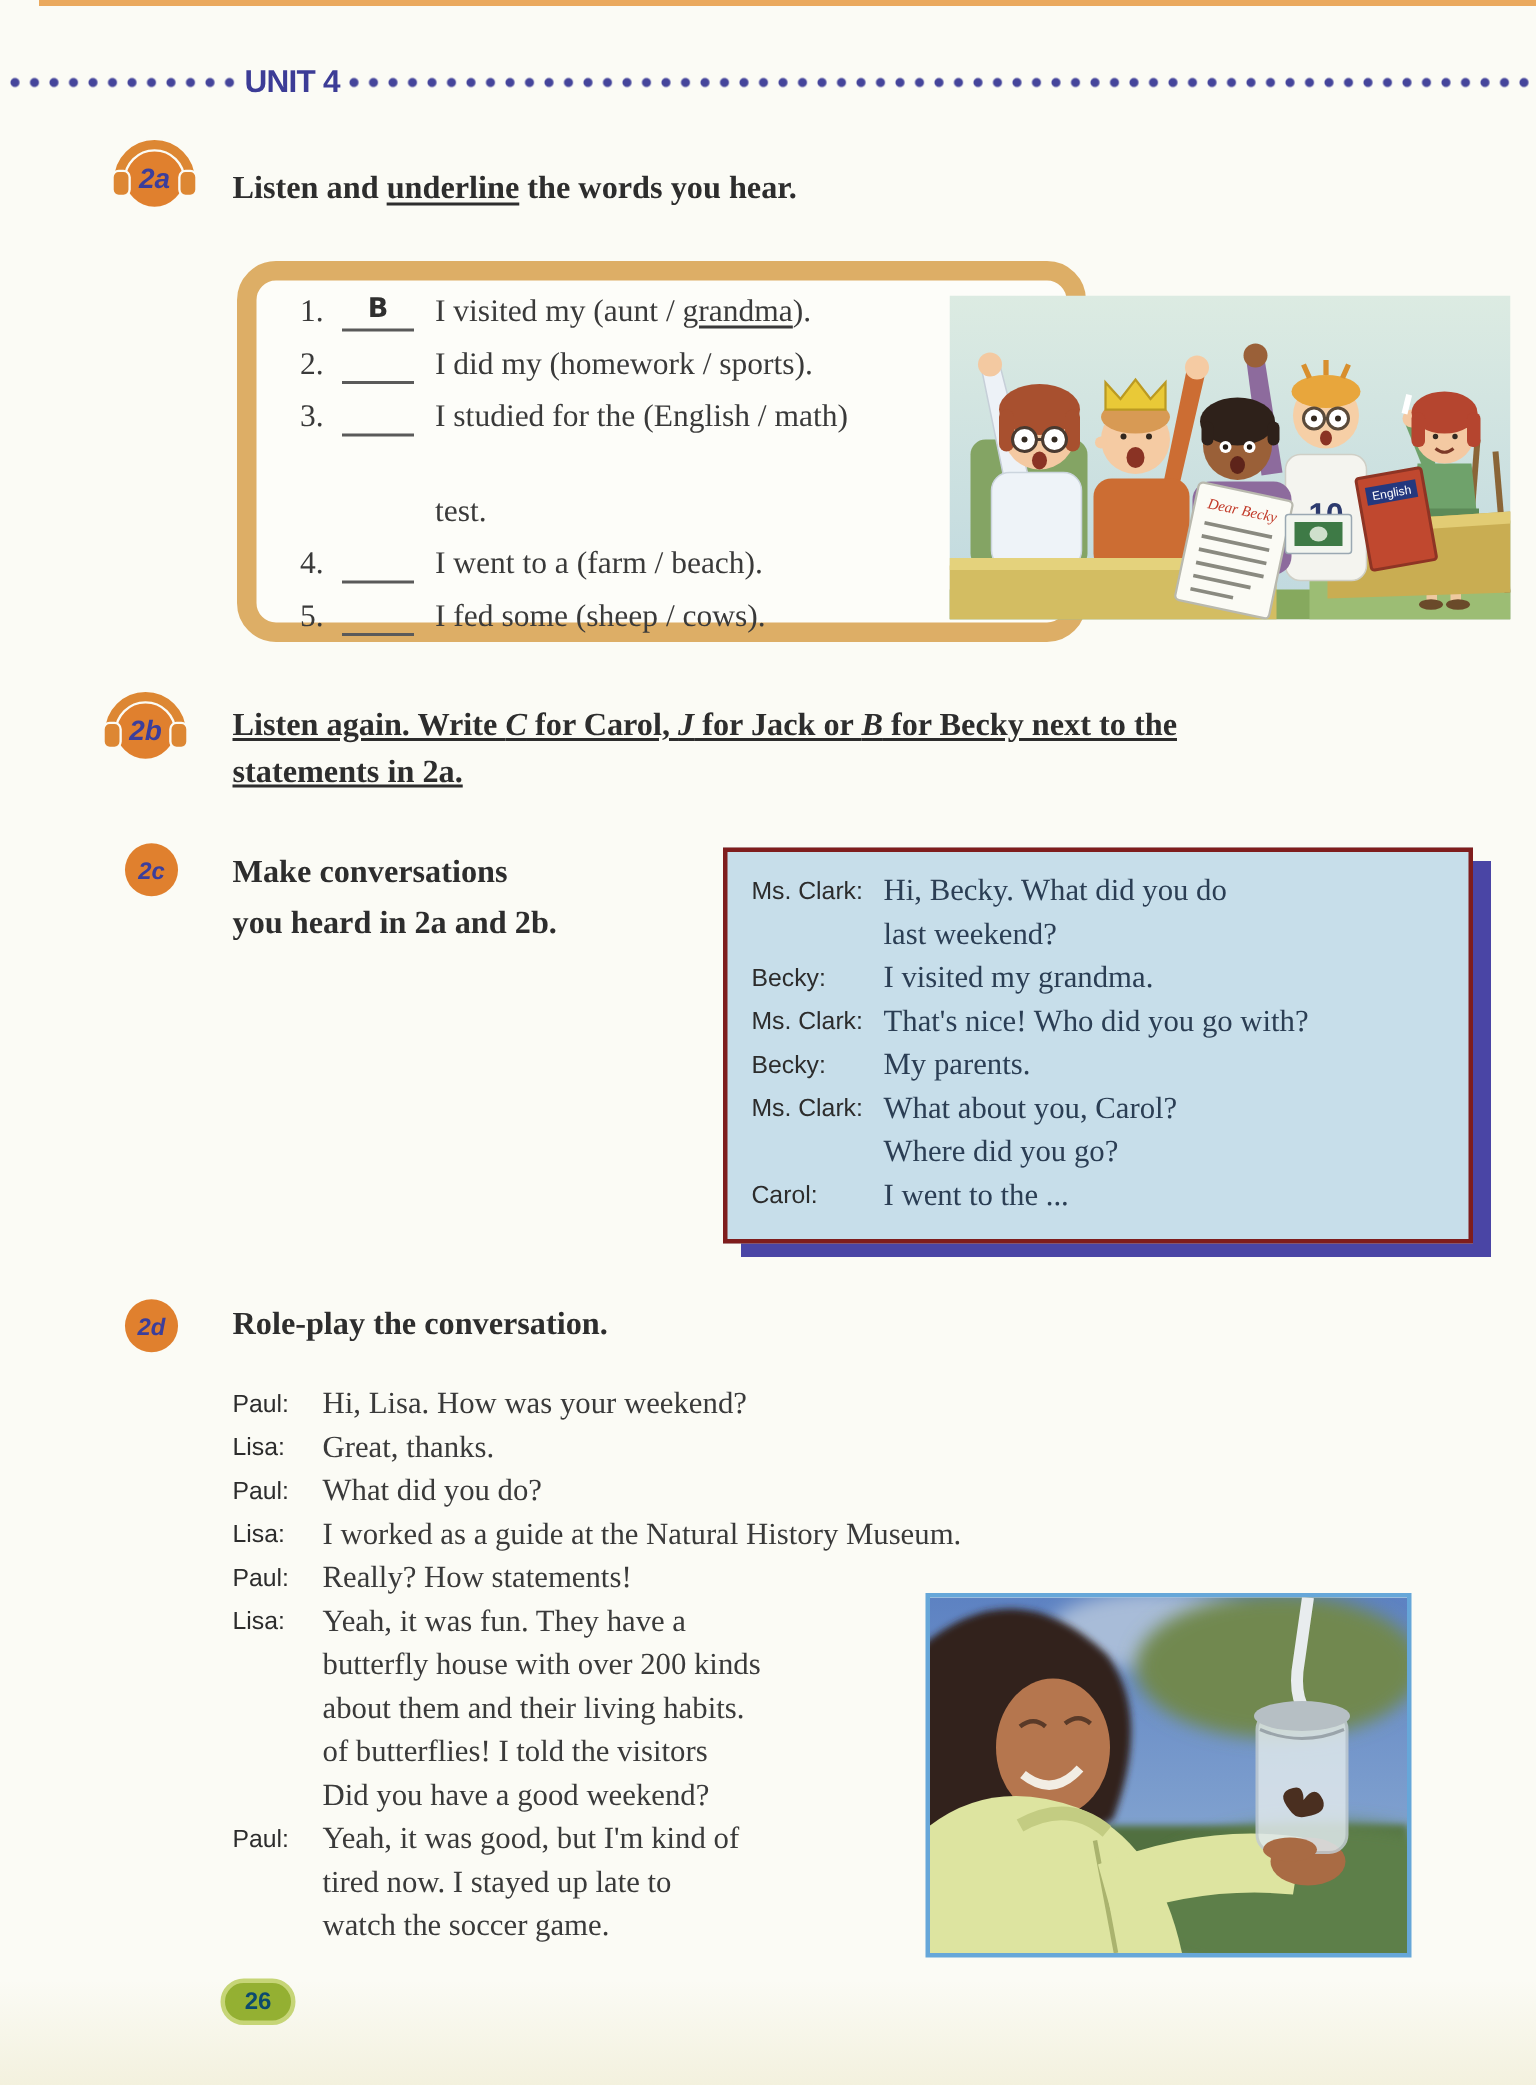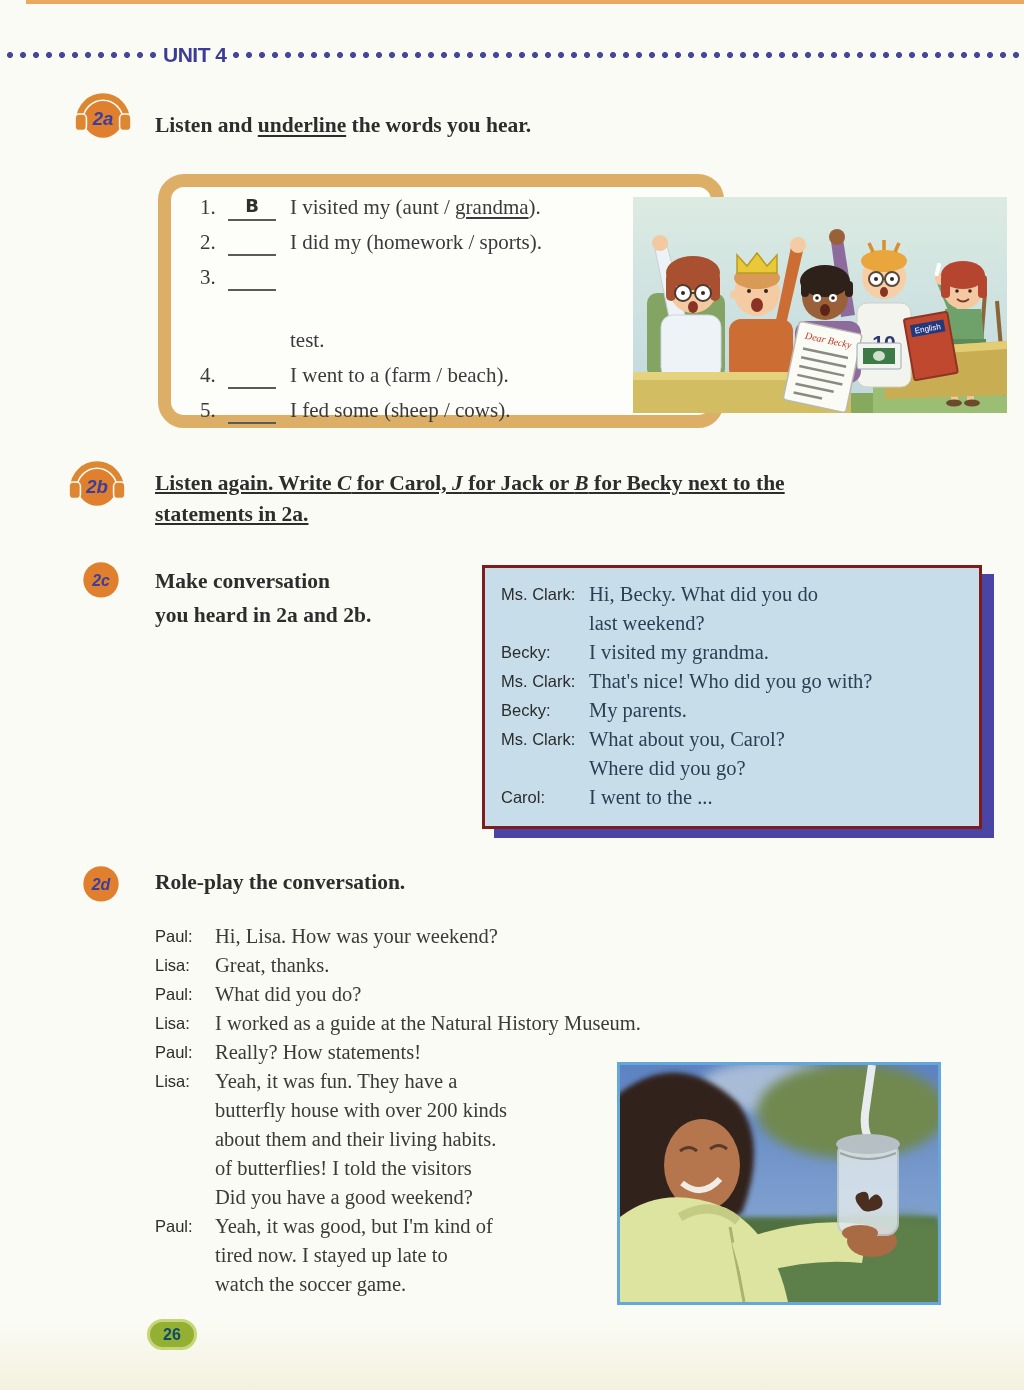--- a/index.html
+++ b/index.html
@@ -105,20 +105,21 @@
       <span><span>I visited my (aunt / </span><span class="useg">grandma</span><span>).</span></span>
     </div>
     <div class="li">
       <span class="num">2.</span>
       <span class="blank"></span>
       <span>I did my (homework / sports).</span>
     </div>
     <div class="li">
       <span class="num">3.</span>
       <span class="blank"></span>
+      <span>I studied for the (English / math)</span>
     </div>
     <div class="li2">test.</div>
     <div class="li">
       <span class="num">4.</span>
       <span class="blank"></span>
       <span>I went to a (farm / beach).</span>
     </div>
     <div class="li">
       <span class="num">5.</span>
       <span class="blank"></span>
@@ -260,21 +261,21 @@
   </div>
 
   <div class="badge" style="left:76px;top:556px;width:50px;height:46px;">
     <svg viewBox="0 0 56 52">
       <circle cx="28" cy="27" r="20" fill="#e0802e"></circle>
       <text x="28" y="34" text-anchor="middle" font-family="Liberation Sans,sans-serif" font-size="18" font-weight="bold" font-style="italic" fill="#3b3e9b">2c</text>
     </svg>
   </div>
 
   <div class="h2c">
-    <div>Make conversation</div>
+    <div>Make conversations</div>
     <div>you heard in 2a and 2b.</div>
   </div>
 
   <div class="dlgbox">
     <div class="drow">
       <div class="dspk">Ms. Clark:</div>
       <div class="dtxt">
         <div>Hi, Becky. What did you do</div>
         <div>last weekend?</div>
       </div>

